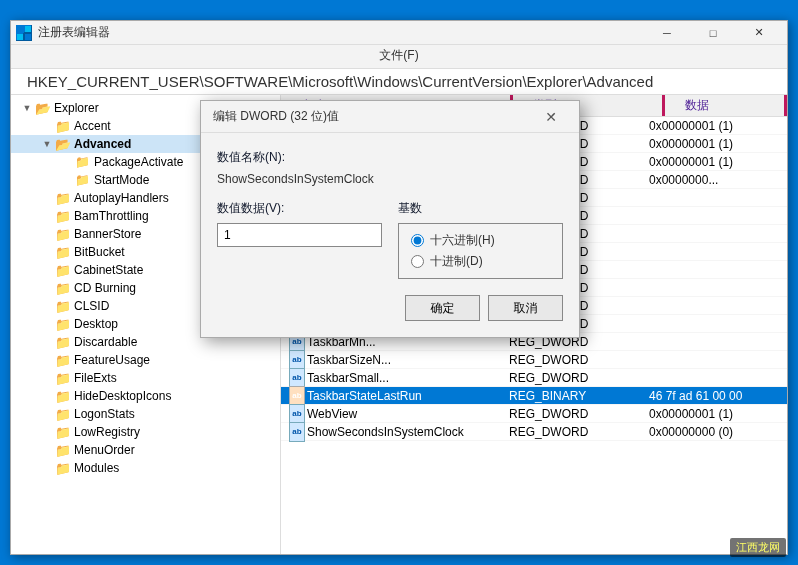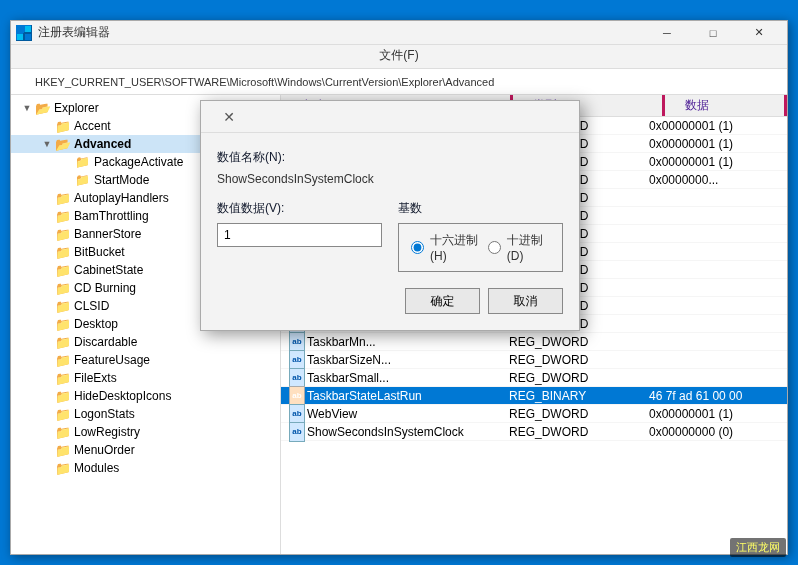--- a/index.html
+++ b/index.html
@@ -91,22 +91,22 @@
       border-radius: 3px;
     }
 
     
     .address-bar {
       height: 26px;
       background: white;
       border-bottom: 1px solid #ddd;
       display: flex;
       align-items: center;
-      padding: 0 24px;
-      font-size: 11px;
+      padding: 0 16px;
+      font-size: 15px;
       color: #333;
       flex-shrink: 0;
     }
 
     
     .content-area {
       display: flex;
       flex: 1;
       overflow: hidden;
     }
@@ -315,21 +315,21 @@
       width: 100%;
       height: 24px;
       border: 1px solid #888;
       background: white;
       padding: 2px 6px;
       font-size: 12px;
       outline: none;
     }
     .radio-group {
       display: flex;
-      flex-direction: row;
+      flex-direction: column;
       gap: 4px;
       border: 1px solid #888;
       padding: 8px 12px;
     }
     .radio-label {
       display: flex;
       align-items: center;
       gap: 6px;
       font-size: 12px;
       color: #333;
@@ -706,20 +706,21 @@
         <div class="list-cell col-type">REG_DWORD</div>
         <div class="list-cell col-data">0x00000000 (0)</div>
       </div>
     </div>
   </div>
 </div>
 
 <div class="dialog-overlay">
   <div class="dialog">
     <div class="dialog-title-bar">
+      <span class="dialog-title-text">编辑 DWORD (32 位)值</span>
       <div class="dialog-close-btn">✕</div>
     </div>
     <div class="dialog-content">
       <div class="dialog-label">数值名称(N):</div>
       <div class="dialog-value-name" style="margin-bottom:14px; font-size:12px;">ShowSecondsInSystemClock</div>
       <div class="dialog-input-row">
         <div class="dialog-input-col">
           <div class="dialog-label">数值数据(V):</div>
           <input class="dialog-input" type="text" value="1" style="">
         </div>

